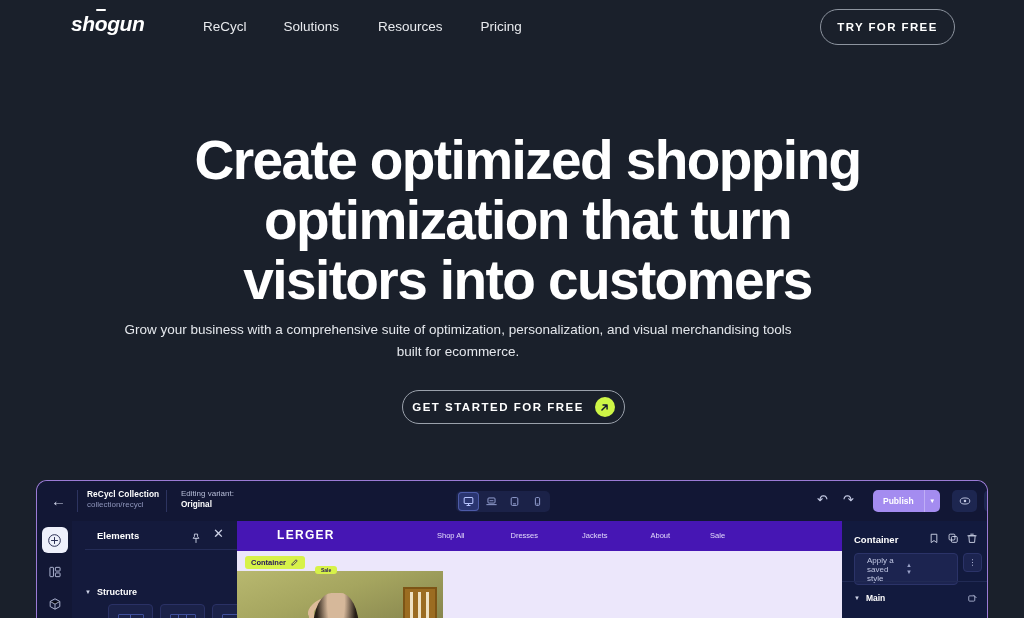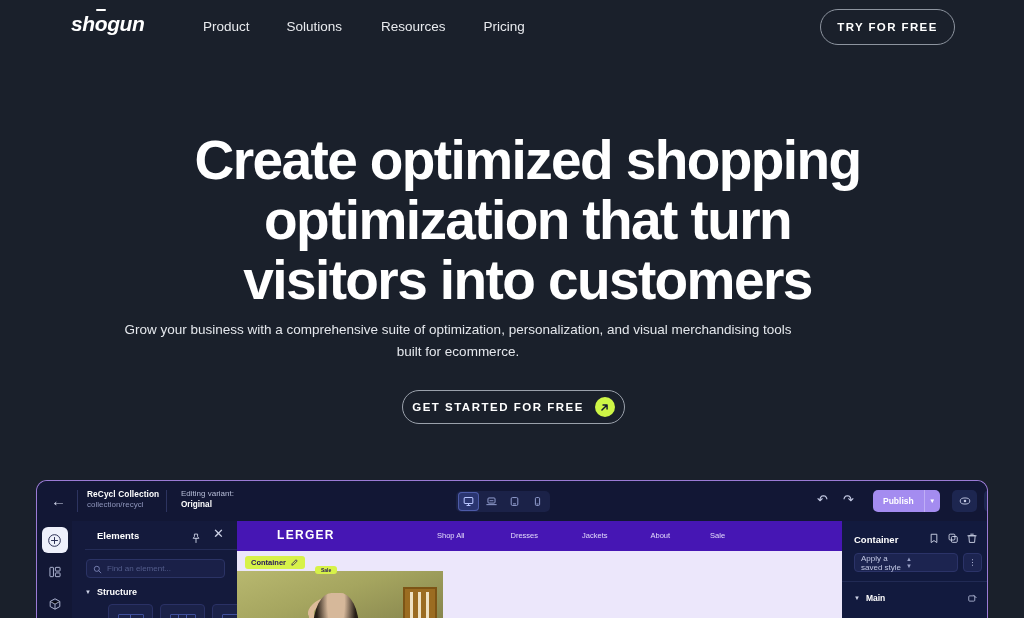--- a/index.html
+++ b/index.html
@@ -303,23 +303,23 @@
   .rp-title {
     position:absolute; left:12px; top:13px;
     color:#ffffff; font-size:9.5px; font-weight:700;
   }
   .rp-icons {
     position:absolute; right:10px; top:12px;
     display:flex; gap:9px; align-items:center;
   }
   .rp-icons span { cursor:pointer; display:flex; }
   .saved-style {
-    position:absolute; left:12px; top:32px; width:104px; height:19px;
+    position:absolute; left:12px; top:32px; width:104px; height:32px;
     background:#1c2450; border:1px solid #2b3368; border-radius:4px;
-    display:flex; align-items:center; padding:0 6px; cursor:pointer;
+    display:flex; align-items:center; padding:0 12px; cursor:pointer;
   }
   .saved-style span { color:#c2c8e4; font-size:8px; flex:1; }
   .saved-style .stepper { color:#9aa2c8; font-size:6px; line-height:7px; }
   .rp-kebab {
     position:absolute; left:121px; top:32px; width:19px; height:19px;
     background:#1c2450; border:1px solid #2b3368; border-radius:4px;
     display:flex; align-items:center; justify-content:center; cursor:pointer;
     color:#c2c8e4; font-size:8px; line-height:7px;
   }
   .rp-divider {
@@ -334,21 +334,21 @@
 </style>
 </head>
 <body>
 
 <div class="nav">
   <div class="logo">
     <span>sh</span><span class="mac">o</span><span>gun</span>
   </div>
 
   <div class="nav-links">
-    <div class="nav-link l0">Product</div>
+    <div class="nav-link l0">ReCycl</div>
     <div class="nav-link l1">Solutions</div>
     <div class="nav-link l2">Resources</div>
     <div class="nav-link l3">Pricing</div>
   </div>
 
   <div class="try-btn">TRY FOR FREE</div>
 </div>
 
 <div class="hero">
   <h1 class="headline">
@@ -455,29 +455,20 @@
     <div class="elements-title">Elements</div>
     <div class="pin-icon">
       <svg width="10" height="11" viewBox="0 0 12 13">
           <path d="M4.1 1.2h3.8v3l1.5 2.1H2.6L4.1 4.2z" fill="none" stroke="#cfd4e8" stroke-width="1.1" stroke-linejoin="round"></path>
           <path d="M6 6.3v5" stroke="#cfd4e8" stroke-width="1.1" stroke-linecap="round"></path>
         </svg>
     </div>
     <div class="close-icon">✕</div>
     <div class="panel-sep"></div>
 
-    <div class="search-box">
-      <span>
-        <svg width="9" height="9" viewBox="0 0 12 12">
-            <circle cx="5.1" cy="5.1" r="3.4" fill="none" stroke="#7a83b5" stroke-width="1.2"></circle>
-            <path d="M7.7 7.7 10.5 10.5" stroke="#7a83b5" stroke-width="1.2" stroke-linecap="round"></path>
-          </svg>
-      </span>
-      <input type="text" placeholder="Find an element..." style="">
-    </div>
 
     <div class="structure-row">
       <span class="structure-caret">▼</span>
       <span class="structure-label">Structure</span>
     </div>
 
     <div class="struct-cards">
       <div class="struct-card">
         <div class="struct-glyph">
             <i></i>

